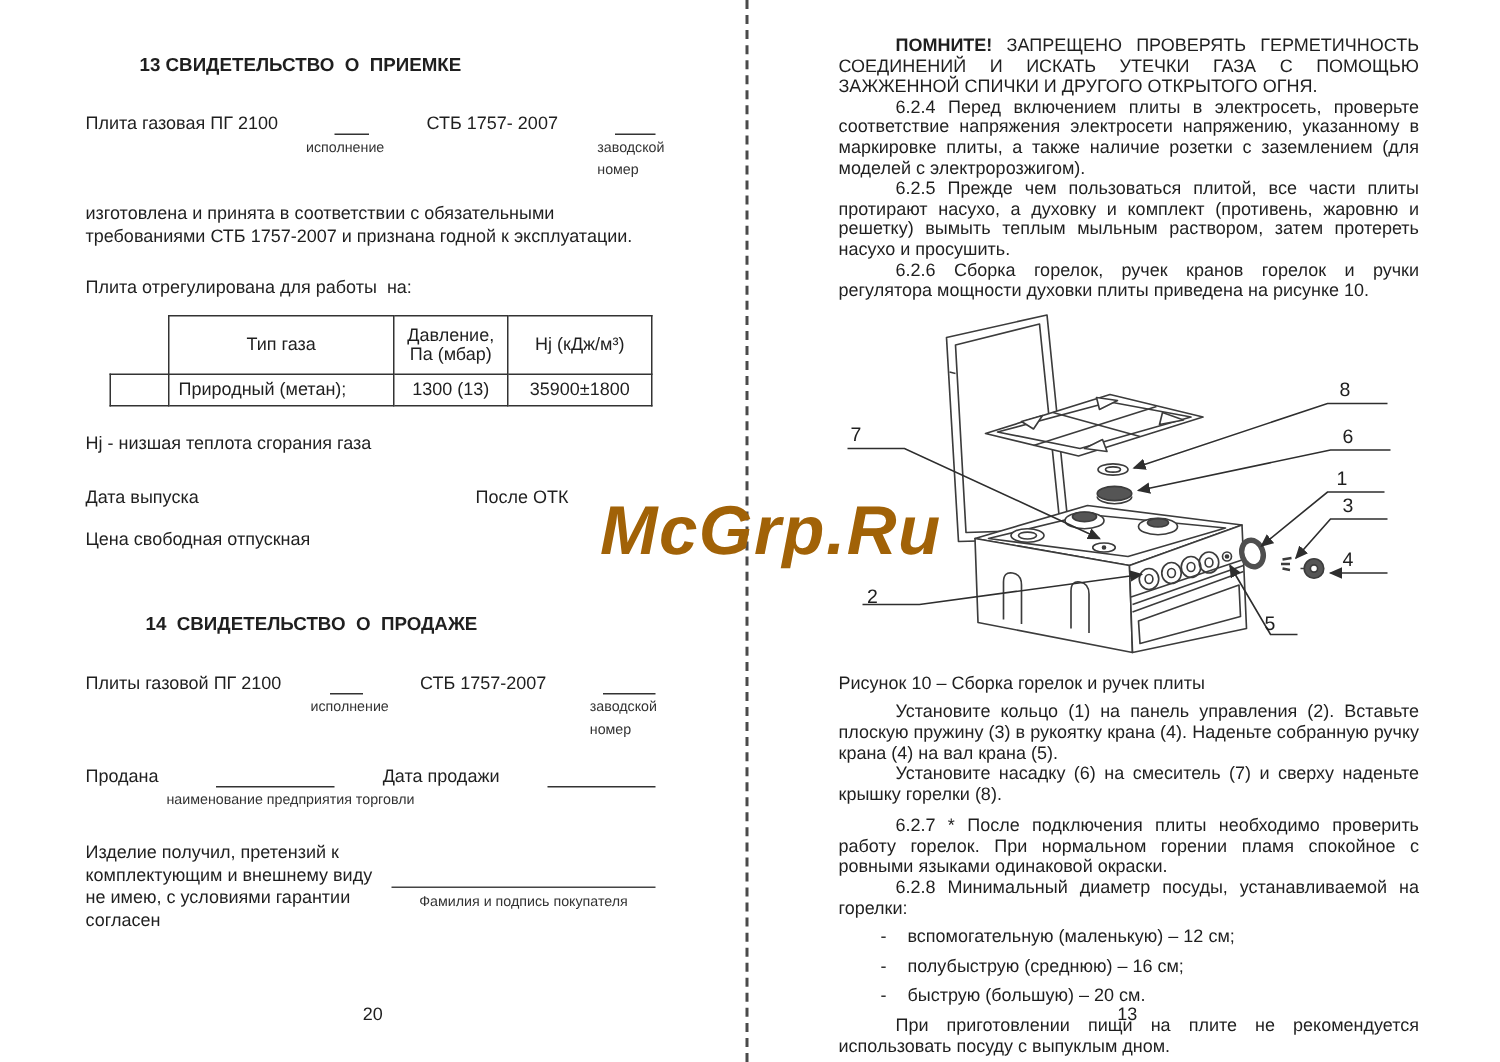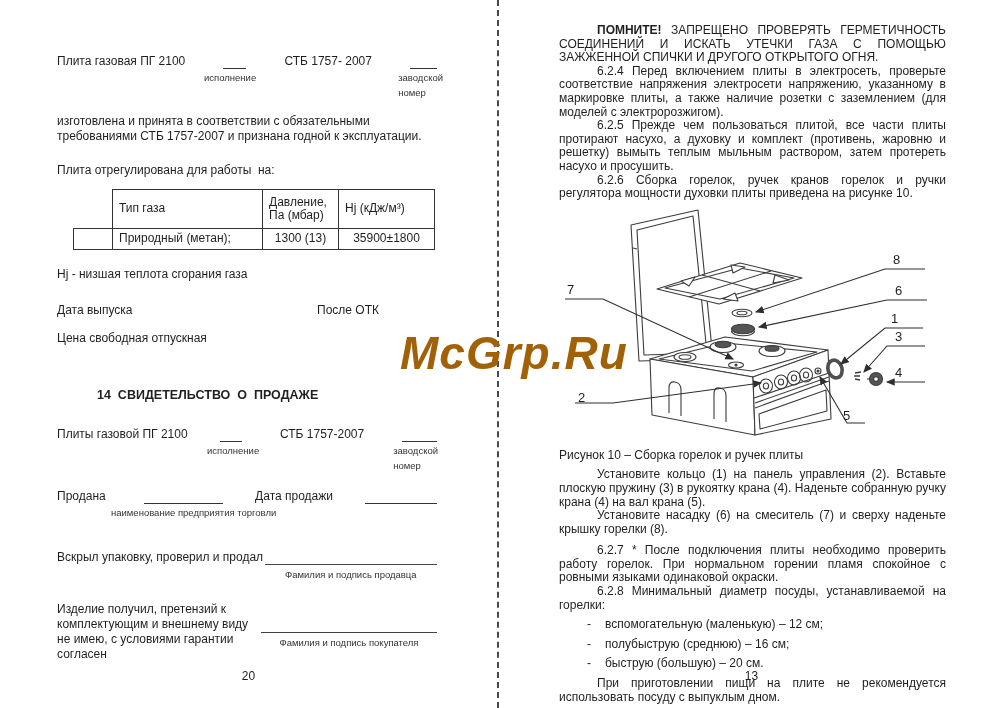--- a/index.html
+++ b/index.html
@@ -13,21 +13,21 @@
   .b{font-weight:bold;}
   .h13{font-weight:bold;font-size:12.5px;margin:6px 0 0 36px;}
   .h14{font-weight:bold;font-size:12.5px;margin:42px 0 0 40px;}
   .formline{display:flex;align-items:flex-end;margin-top:24px;white-space:nowrap;gap:32px;}
   .blank{display:inline-block;border-bottom:1px solid #333;height:13px;}
   .sublabels{display:flex;font-size:9.5px;color:#333;margin-top:1px;gap:32px;}
   .para{margin-top:13px;text-align:left;}
   .gastable{border-collapse:collapse;margin:11px 0 0 16px;font-size:12px;line-height:13.5px;}
   .gastable td{border:1px solid #333;padding:3px 6px;vertical-align:middle;}
   .gastable .ghost{border:none;}
-  .gastable .hdr{height:32px;}
+  .gastable .hdr{text-align:center;height:32px;}
   .gastable .c{text-align:center;}
   .gastable .mark{width:26px;}
   .daterow{display:flex;margin-top:21px;}
   .pricerow{margin-top:13px;}
   .sigrow{display:flex;margin-top:30px;}
   .sigblock{margin-left:auto;width:176px;}
   .sigline{border-bottom:1px solid #444;height:14px;}
   .siglabel{font-size:9.5px;text-align:center;margin-top:2px;color:#333;}
   .pagenum{position:absolute;left:0;right:0;bottom:24px;text-align:center;font-size:12px;}
   
@@ -45,20 +45,21 @@
              font-style:italic;letter-spacing:1px;font-family:"Liberation Sans",sans-serif;}
 </style>
 </head>
 <body>
 
 <div class="sheet">
   <div class="divider"></div>
 
   <div class="page lp">
 
+    <div class="h13 keep">13 СВИДЕТЕЛЬСТВО  О  ПРИЕМКЕ</div>
 
     <div class="formline">
       <span>Плита газовая ПГ 2100</span>
       <span class="blank" style="width:82px;margin:0 6px;"></span>
       <span>СТБ 1757- 2007</span>
       <span class="blank" style="width:96px;margin-left:6px;"></span>
     </div>
     <div class="sublabels">
       <span style="margin-left:147px;">исполнение</span>
       <span style="margin-left:110px;">заводской номер</span>
@@ -114,27 +115,20 @@
     <div class="formline" style="margin-top:16px;">
       <span>Продана</span>
       <span class="blank" style="flex:1;margin-left:6px;"></span>
       <span>Дата продажи</span>
       <span class="blank" style="width:72px;"></span>
     </div>
     <div class="sublabels">
       <span style="margin-left:54px;">наименование предприятия торговли</span>
     </div>
 
-    <div class="sigrow">
-      <span style="width:212px;">Вскрыл упаковку, проверил и продал</span>
-      <span class="sigblock">
-        <span class="sigline" style="display:block;"></span>
-        <span class="siglabel" style="display:block;">Фамилия и подпись продавца</span>
-      </span>
-    </div>
 
     <div class="sigrow" style="margin-top:20px;">
       <span style="width:196px;">Изделие получил, претензий к комплектующим и внешнему виду не имею, с условиями гарантии согласен</span>
       <span class="sigblock" style="padding-top:16px;">
         <span class="sigline" style="display:block;"></span>
         <span class="siglabel" style="display:block;">Фамилия и подпись покупателя</span>
       </span>
     </div>
 
     <div class="pagenum">20</div>

